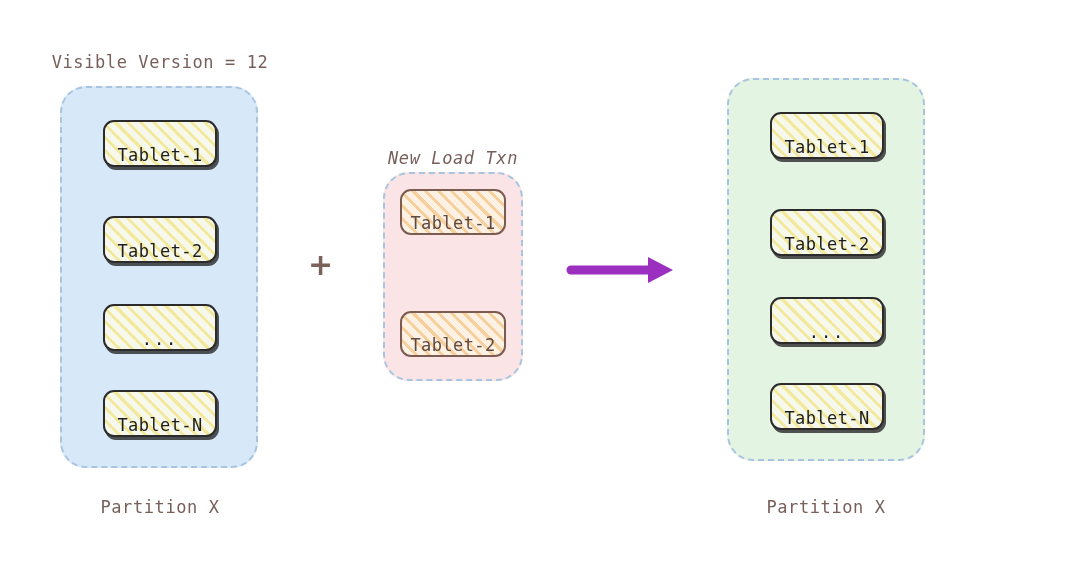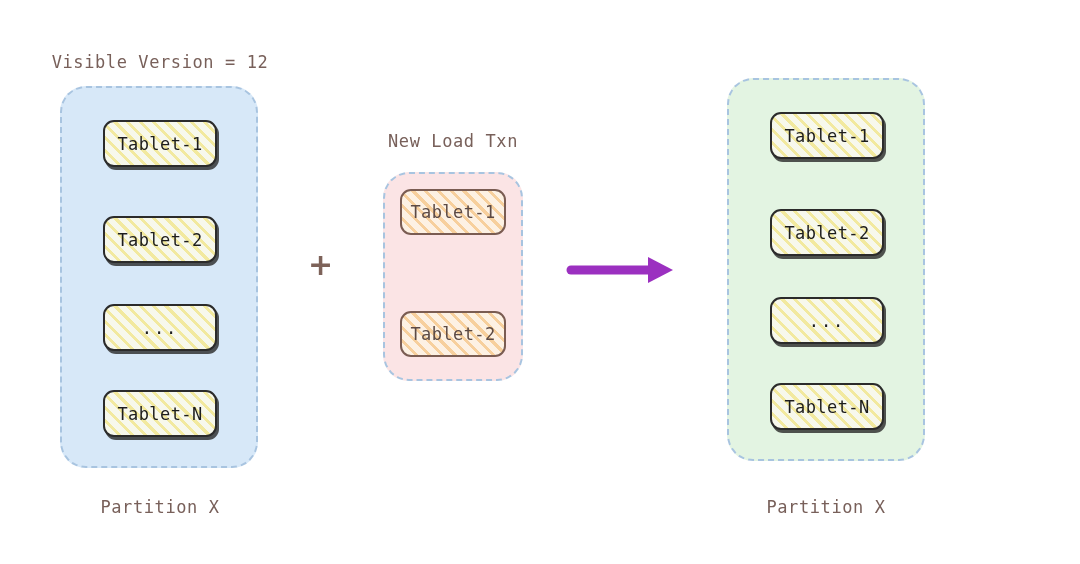--- a/index.html
+++ b/index.html
@@ -42,21 +42,21 @@
   .group.blue  { background: #d7e8f8; }
   .group.green { background: #e3f4e2; }
   .group.pink  { background: #fbe4e5; }
 
   
   .tablet {
     position: absolute;
     box-sizing: border-box;
     border-radius: 11px;
     display: flex;
-    align-items: center;
+    align-items: flex-end;
     justify-content: center;
     font-size: 17px;
     letter-spacing: 0.4px;
     white-space: nowrap;
     font-family: "DejaVu Sans Mono", "Liberation Mono", monospace;
   }
 
   
   .tablet.yellow {
     border: 2px solid #2b2b2b;
@@ -122,21 +122,21 @@
     <span class="label">...</span>
   </div>
   <div class="tablet yellow" style="left:103px; top:390px; width:114px; height:47px;">
     <span class="label">Tablet-N</span>
   </div>
 
   <div class="caption" style="left:44px; top:497px; width:232px;">Partition X</div>
 
   <div class="plus" style="left:308px; top:250px;">+</div>
 
-  <div class="caption" style="left:373px; top:131px; width:160px;">New Load Txn</div>
+  <div class="caption" style="left:373px; top:148px; width:160px;font-style:italic;">New Load Txn</div>
 
   <div class="group pink" style="left:383px; top:172px; width:140px; height:209px;"></div>
 
   <div class="tablet orange" style="left:400px; top:189px; width:106px; height:46px;">
     <span class="label">Tablet-1</span>
   </div>
   <div class="tablet orange" style="left:400px; top:311px; width:106px; height:46px;">
     <span class="label">Tablet-2</span>
   </div>
 

